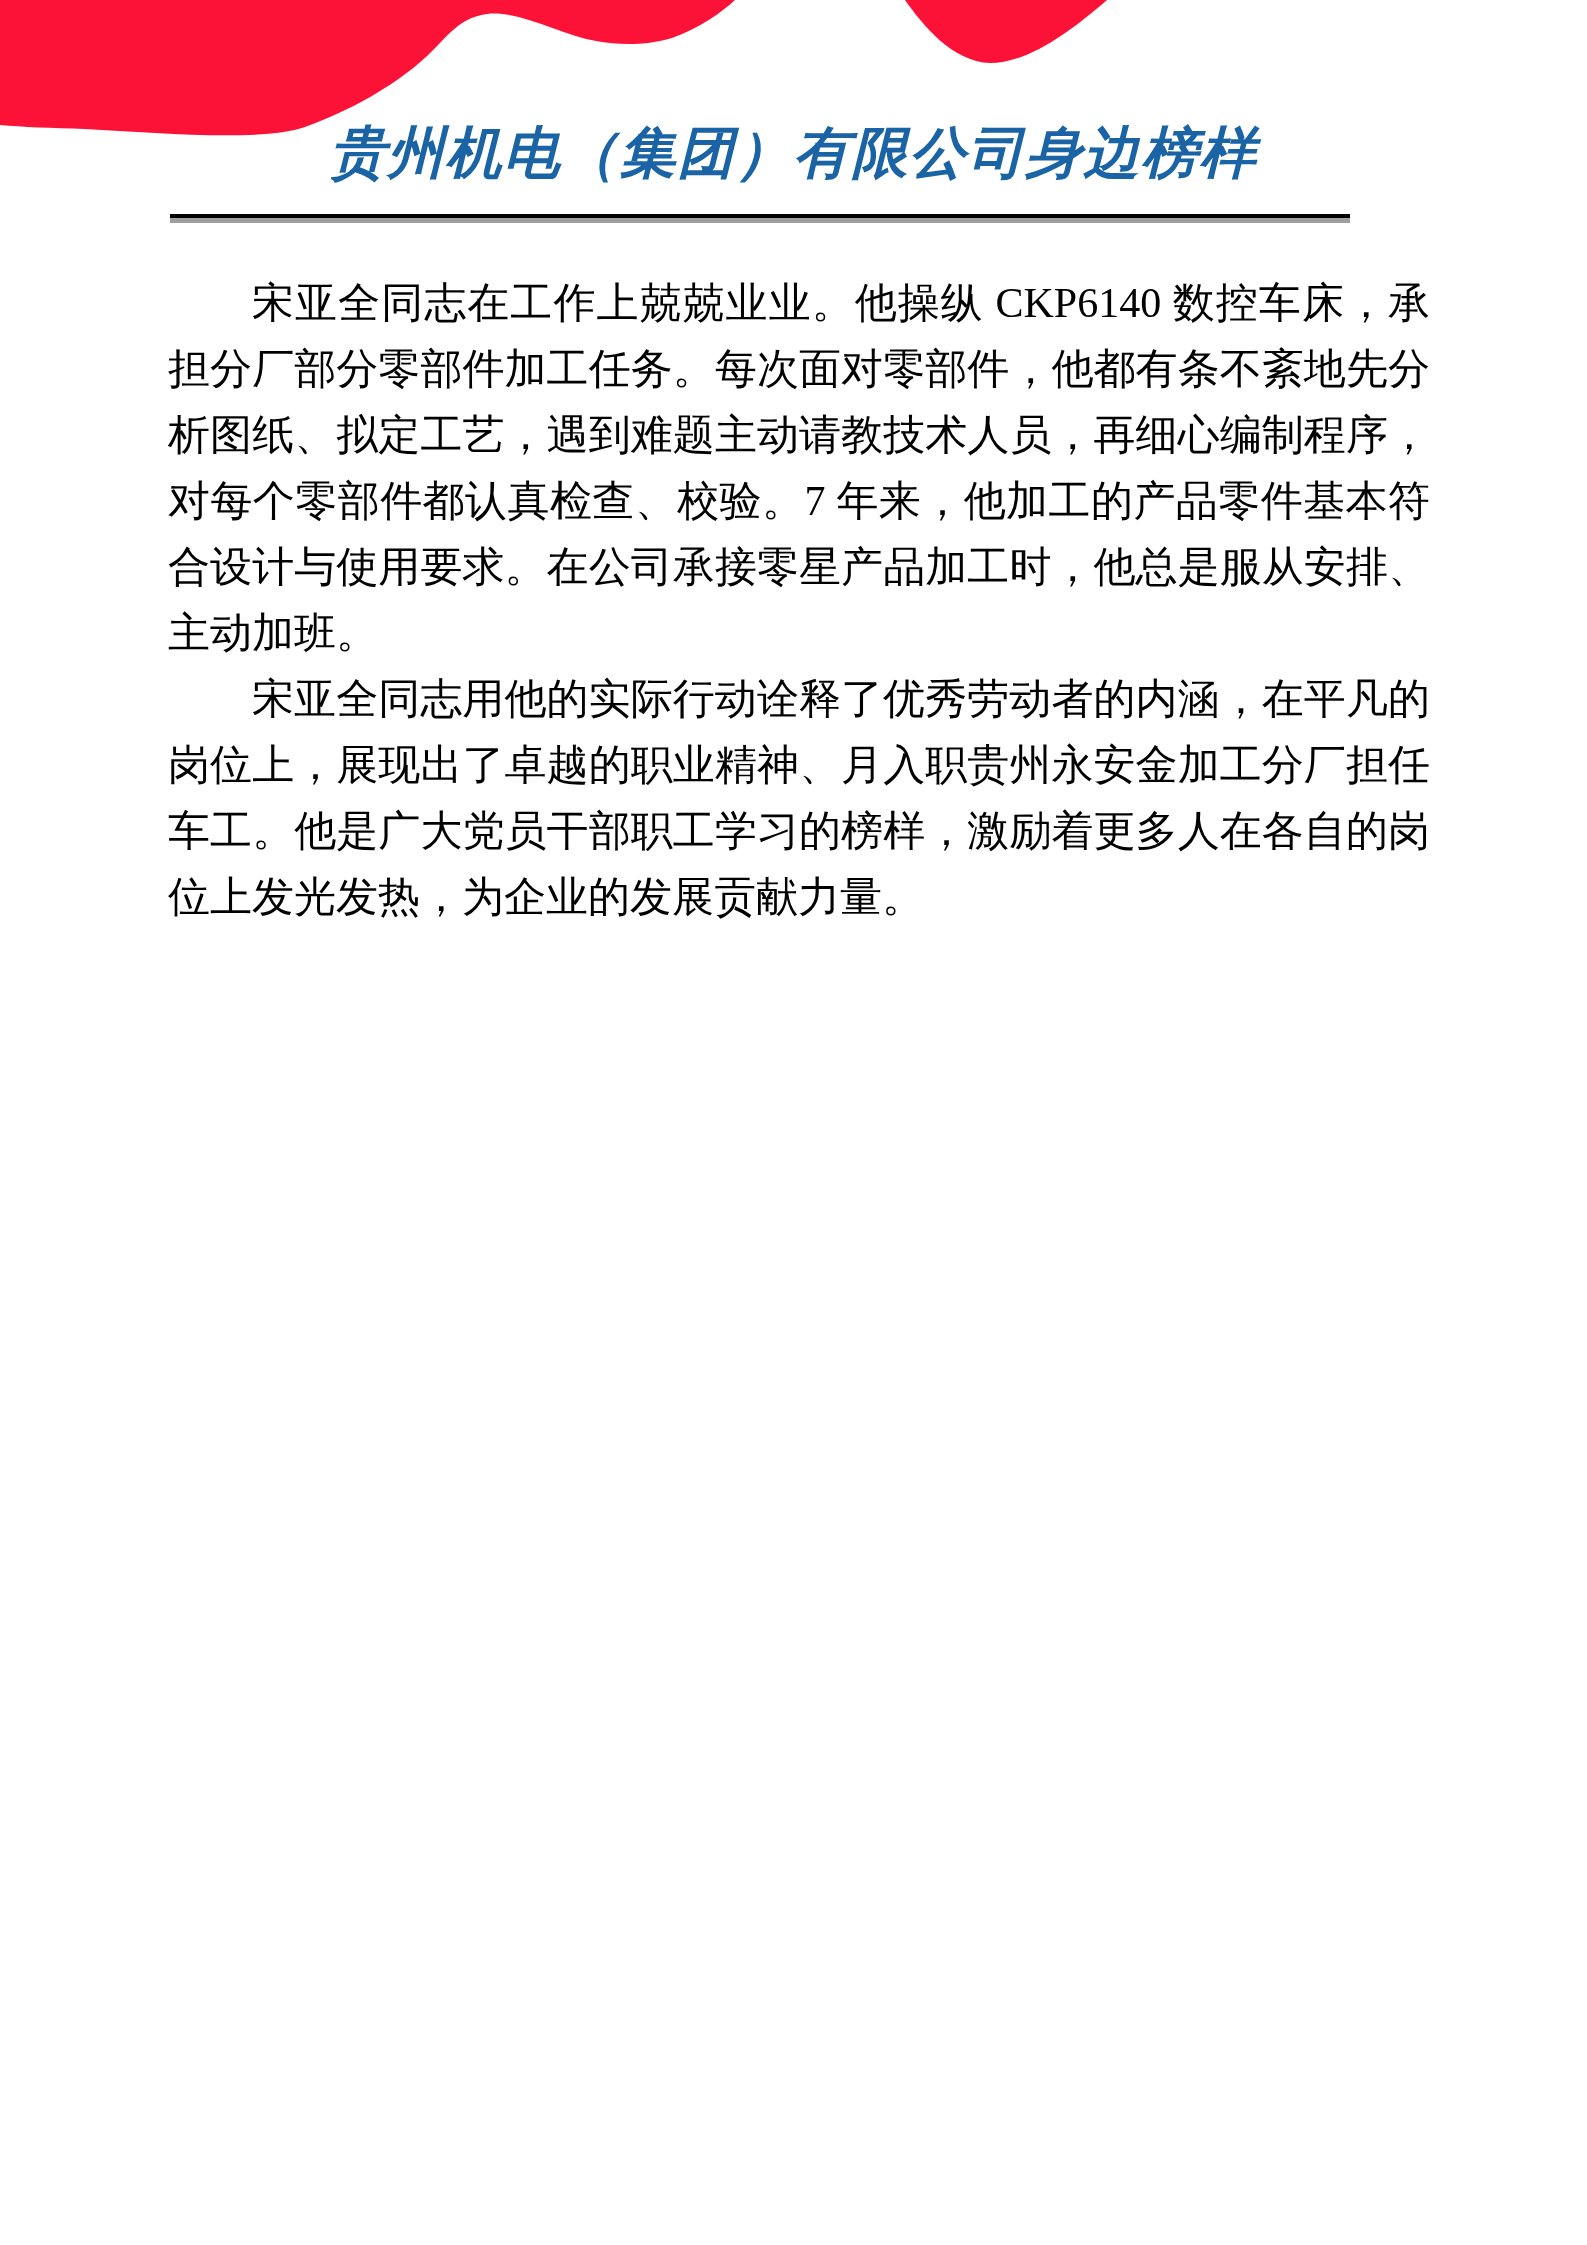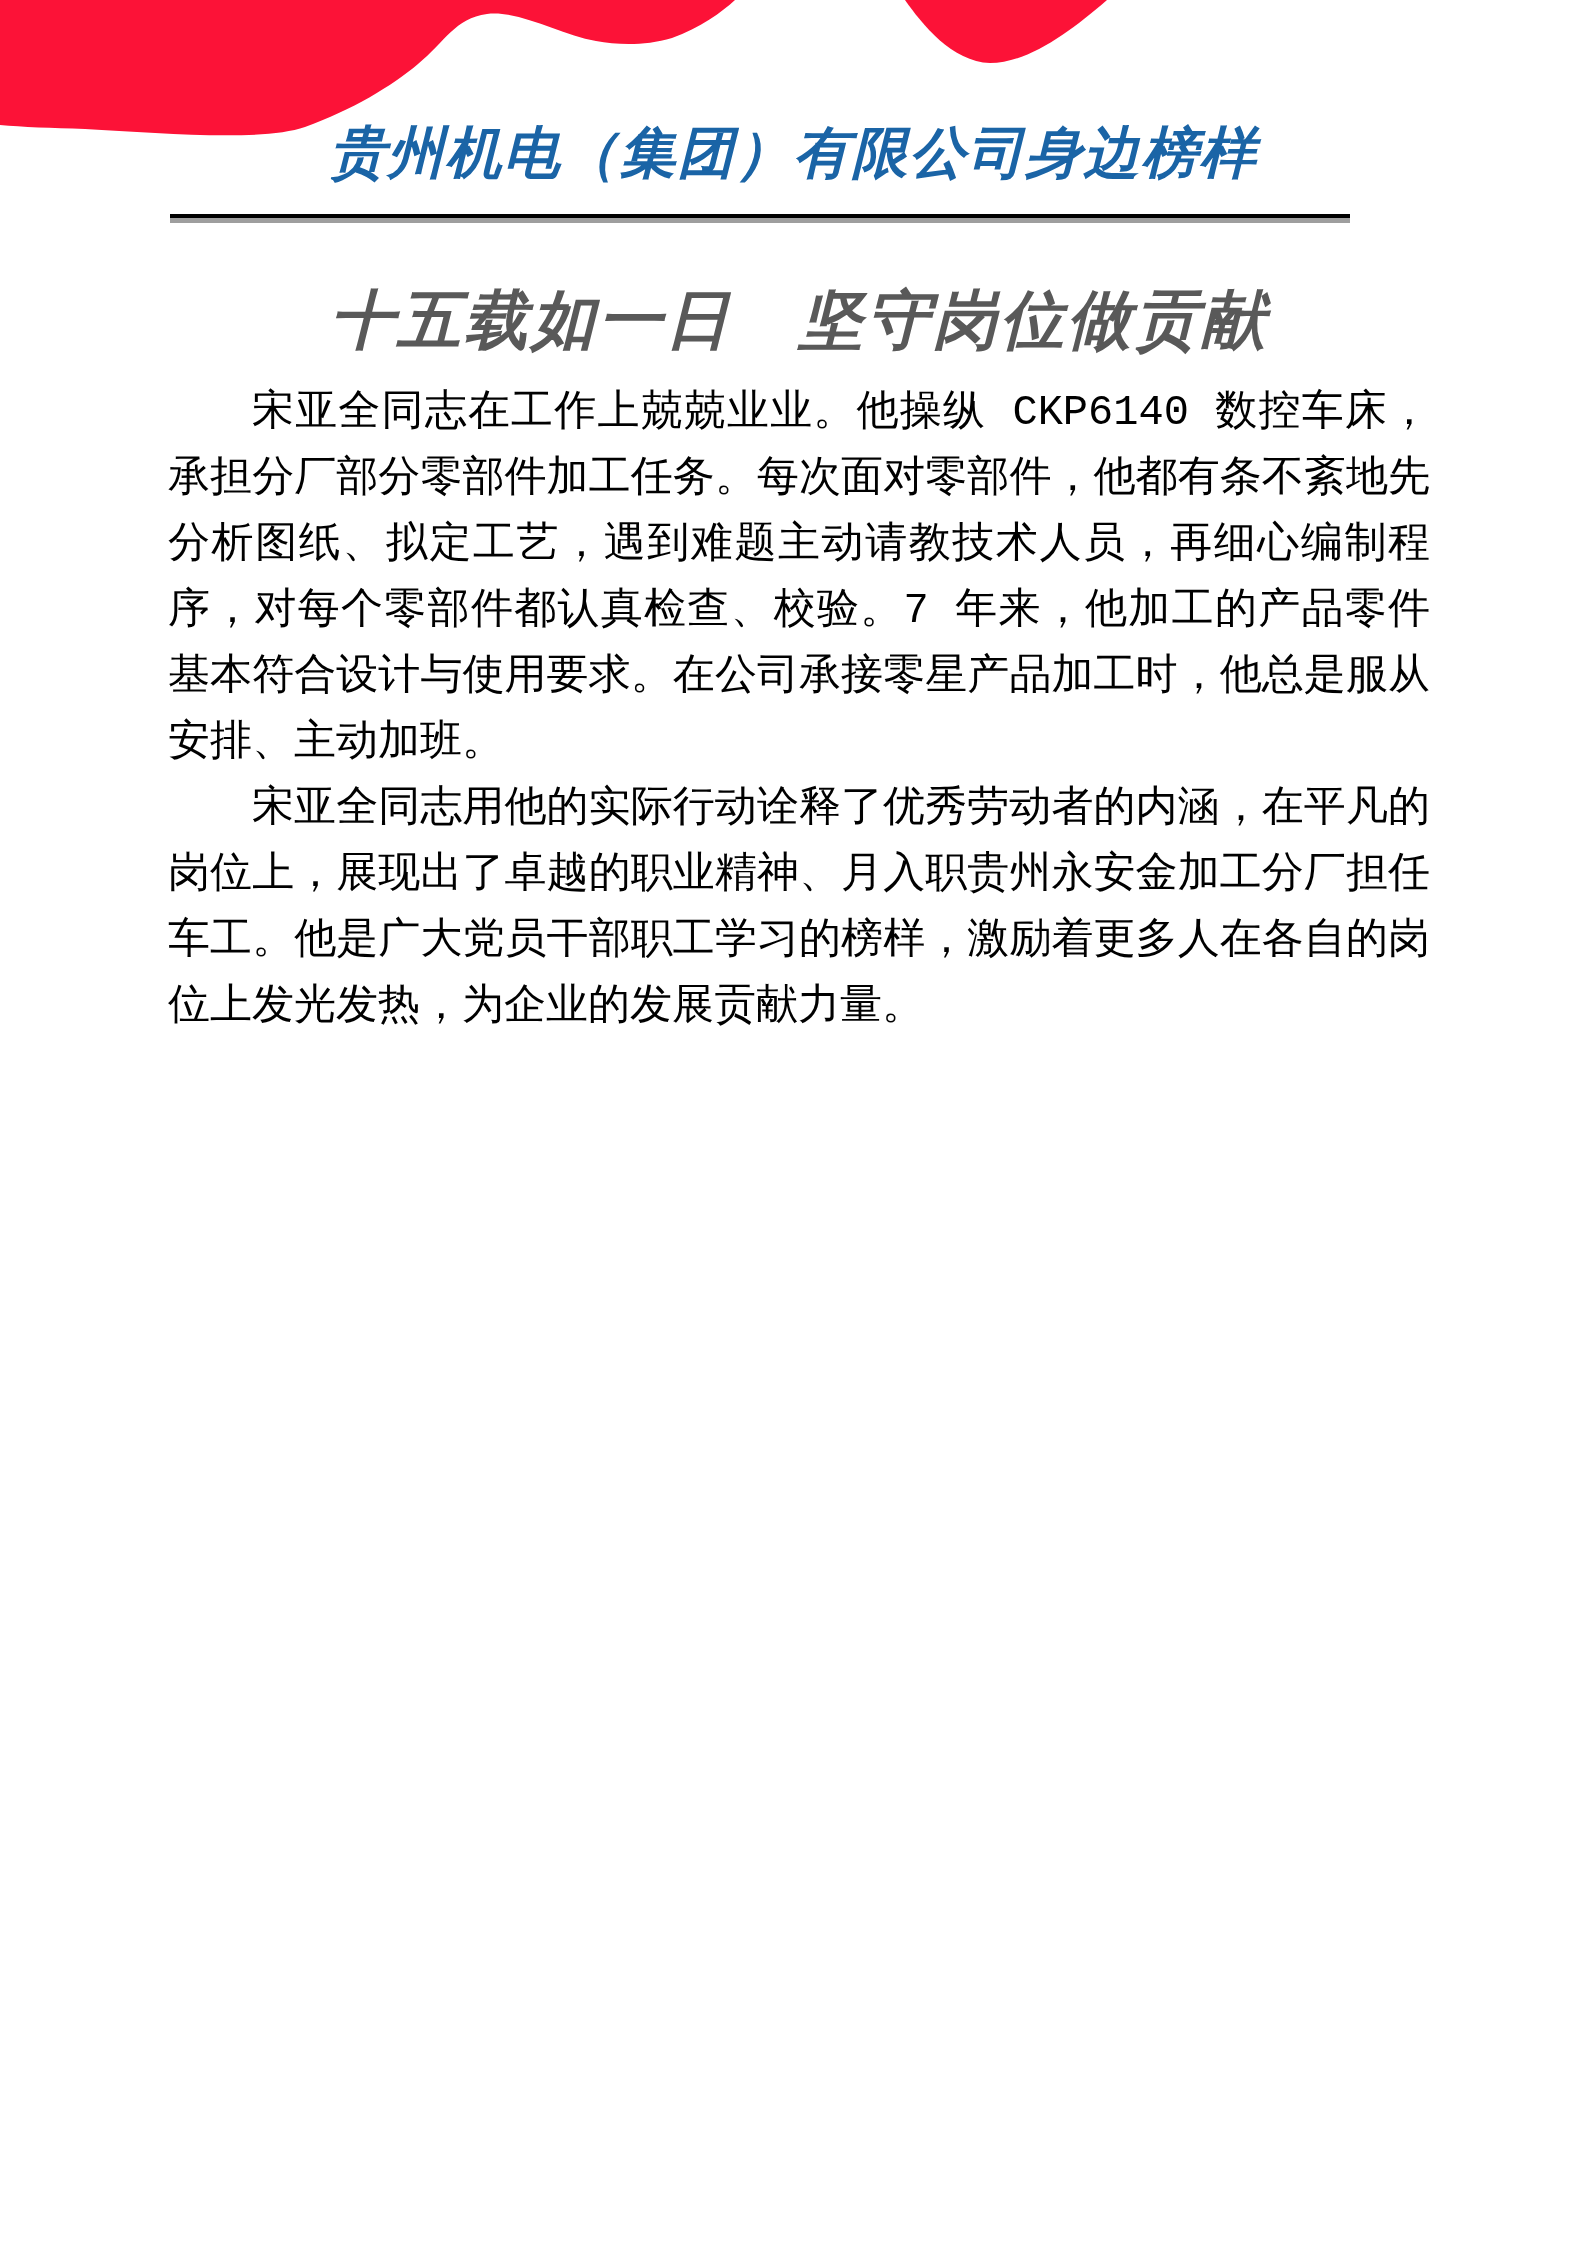--- a/index.html
+++ b/index.html
@@ -2,21 +2,21 @@
 <html><head>
 <meta charset="utf-8">
 <style>
   html,body{margin:0;padding:0;background:#ffffff;}
   .page{
     position:relative;
     width:1587px;
     height:1623px;
     background:#ffffff;
     overflow:hidden;
-    font-family:Liberation Mono, monospace;
+    font-family:Liberation Serif, serif;
   }
   .deco{position:absolute;left:0;pointer-events:none;}
   .deco-top{top:0;}
   .deco-bottom{top:2080px;}
   .header-title{
     position:absolute;
     top:116px;
     left:0;
     width:100%;
     text-align:center;
@@ -91,21 +91,20 @@
   </svg>
 
   <div class="header-title">贵州机电（集团）有限公司身边榜样</div>
 
   <div class="header-rule">
     <div class="black"></div>
     <div class="gray"></div>
   </div>
 
   <div class="article">
-    <h1 class="cal-heading h1">十五载如一日　坚守岗位做贡献</h1>
     <p>宋亚全同志在工作上兢兢业业。他操纵 CKP6140 数控车床，承担分厂部分零部件加工任务。每次面对零部件，他都有条不紊地先分析图纸、拟定工艺，遇到难题主动请教技术人员，再细心编制程序，对每个零部件都认真检查、校验。7 年来，他加工的产品零件基本符合设计与使用要求。在公司承接零星产品加工时，他总是服从安排、主动加班。</p>
     <p>宋亚全同志用他的实际行动诠释了优秀劳动者的内涵，在平凡的岗位上，展现出了卓越的职业精神、月入职贵州永安金加工分厂担任车工。他是广大党员干部职工学习的榜样，激励着更多人在各自的岗位上发光发热，为企业的发展贡献力量。</p>
   </div>
 
   <svg class="deco deco-bottom" width="1587" height="165" viewBox="0 0 1587 165" aria-hidden="true">
     <path fill="#FC1237" d="M 0,165 L 0,30
       C 85,16 190,12 275,14
       C 350,16 385,32 425,62
       C 462,90 492,136 532,149
       C 570,161 602,126 636,120

